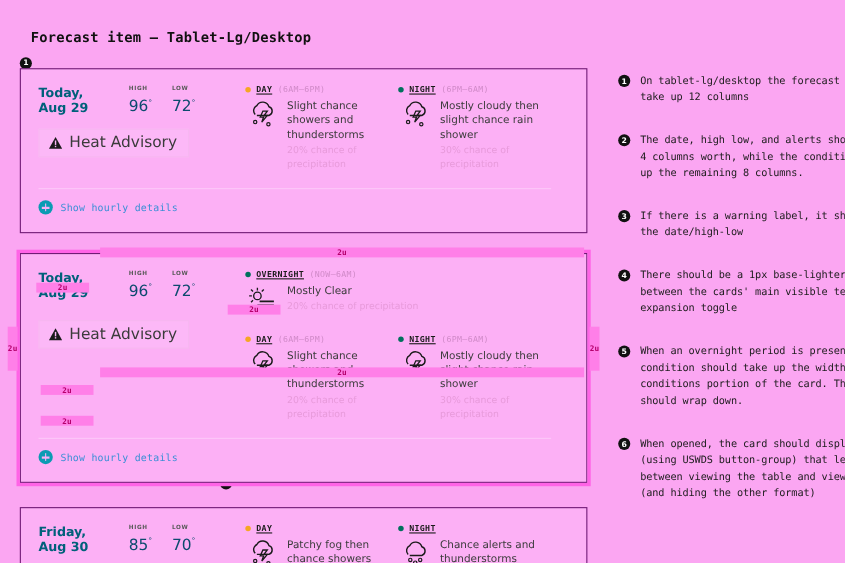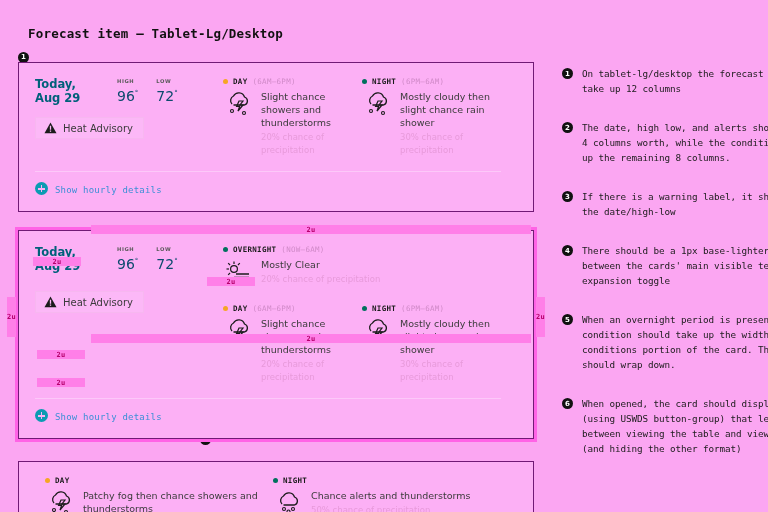--- a/index.html
+++ b/index.html
@@ -59,37 +59,37 @@
 
   .alert {
     display: inline-flex; align-items: center; gap: 6px;
     border: 1px solid #f7b7f0;
     background: #fcb8f7;
     padding: 4px 10px 4px 8px;
     margin-top: 12px;
   }
   .alert-txt {
     font-family: "DejaVu Sans", sans-serif;
-    font-size: 10px; color: #3b3b3b;
+    font-size: 14px; color: #3b3b3b;
   }
   .warn-tri { width: 13px; height: 12px; display:block; }
 
   
   .col-right { flex: 1 1 auto; padding-left: 10px; }
   .period-grid { display: flex; }
   .period { flex: 1 1 50%; padding-right: 8px; }
   .period.full { flex: 1 1 100%; }
   .period-head {
     display: flex; align-items: center; gap: 5px;
     font-family: "DejaVu Sans Mono", monospace;
     font-size: 7.5px; letter-spacing: 0.3px;
     margin-bottom: 4px;
   }
   .dot { width: 5px; height: 5px; border-radius: 50%; display:block; }
-  .period-name { color: #1b1b1b; font-weight: bold; }
+  .period-name { color: #1b1b1b; font-weight: bold; text-decoration: underline; }
   .period-time { color: #d08ac8; }
   .period-body { display: flex; gap: 8px; align-items: flex-start; }
   .wicon { width: 30px; height: 28px; flex: 0 0 30px; }
   .cond-txt {
     font-family: "DejaVu Sans", sans-serif;
     font-size: 9.5px; color: #3b3b3b; line-height: 13px;
   }
   .precip {
     font-family: "DejaVu Sans", sans-serif;
     font-size: 8.5px; color: #e79ada; line-height: 13px; margin-top: 2px;
@@ -361,20 +361,38 @@
 
       <div class="divider"></div>
       <div class="toggle">
         <span class="toggle-icon plus"></span>
         <span class="toggle-txt">Show hourly details</span>
       </div>
     </div>
 
     <div class="card" style="margin-top:22px;">
       <div class="card-row">
+        <div class="col-left">
+          <div class="head-flex">
+            <div class="date-wrap">
+              <div class="date">Friday,</div>
+              <div class="date">Aug 30</div>
+            </div>
+            <div class="temps">
+              <div class="temp-box">
+                <div class="temp-label">HIGH</div>
+                <div class="temp-val"><span>85</span><sup>°</sup></div>
+              </div>
+              <div class="temp-box">
+                <div class="temp-label">LOW</div>
+                <div class="temp-val"><span>70</span><sup>°</sup></div>
+              </div>
+            </div>
+          </div>
+        </div>
 
         <div class="col-right">
           <div class="period-grid">
             <div class="period">
               <div class="period-head">
                 <span class="dot" style="background:#f5a623"></span>
                 <span class="period-name">DAY</span>
                 <span class="period-time"></span>
               </div>
               <div class="period-body">

